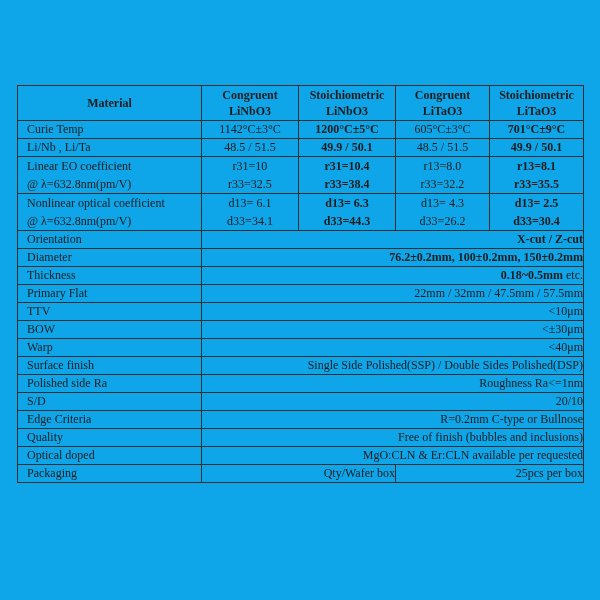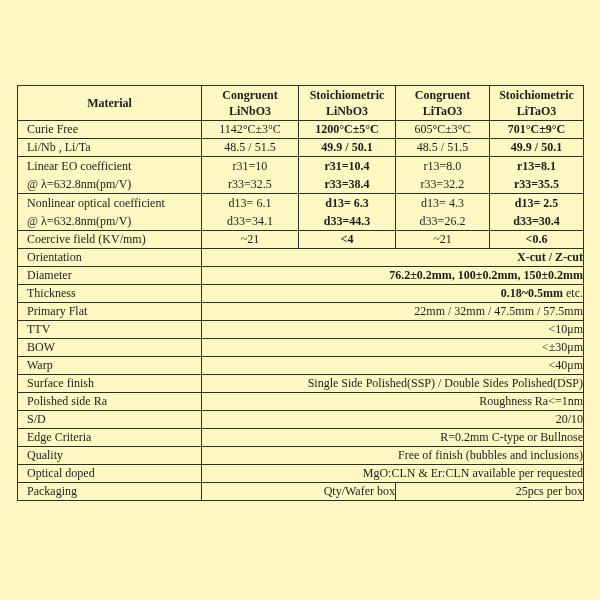--- a/index.html
+++ b/index.html
@@ -8,21 +8,21 @@
     width: 600px;
     height: 600px;
     background: #ffffff;
     font-family: "Liberation Serif", serif;
     color: #1c1c1c;
   }
   .canvas {
     position: relative;
     width: 600px;
     height: 600px;
-    background: #fef9c3;
+    background: #0ea5e9;
     overflow: hidden;
   }
   table.spec-table {
     position: absolute;
     left: 17px;
     top: 85px;
     width: 566px;
     border-collapse: collapse;
     table-layout: fixed;
     font-size: 12px;
@@ -85,21 +85,21 @@
         <div>Congruent</div>
         <div>LiTaO3</div>
       </th>
       <th>
         <div>Stoichiometric</div>
         <div>LiTaO3</div>
       </th>
     </tr>
 
     <tr class="single">
-      <td class="lbl">Curie Free</td>
+      <td class="lbl">Curie Temp</td>
       <td class="val">1142°C±3°C</td>
       <td class="val b">1200°C±5°C</td>
       <td class="val">605°C±3°C</td>
       <td class="val b">701°C±9°C</td>
     </tr>
 
     <tr class="single">
       <td class="lbl">Li/Nb , Li/Ta</td>
       <td class="val">48.5 / 51.5</td>
       <td class="val b">49.9 / 50.1</td>
@@ -146,27 +146,20 @@
       <td class="val">
         <div>d13= 4.3</div>
         <div>d33=26.2</div>
       </td>
       <td class="val b">
         <div>d13= 2.5</div>
         <div>d33=30.4</div>
       </td>
     </tr>
 
-    <tr class="single">
-      <td class="lbl">Coercive field (KV/mm)</td>
-      <td class="val">~21</td>
-      <td class="val b">&lt;4</td>
-      <td class="val">~21</td>
-      <td class="val b">&lt;0.6</td>
-    </tr>
 
     <tr class="single">
       <td class="lbl">Orientation</td>
       <td class="spanval b" colspan="4">X-cut / Z-cut</td>
     </tr>
     <tr class="single">
       <td class="lbl">Diameter</td>
       <td class="spanval b" colspan="4">76.2±0.2mm, 100±0.2mm, 150±0.2mm</td>
     </tr>
     <tr class="single">

